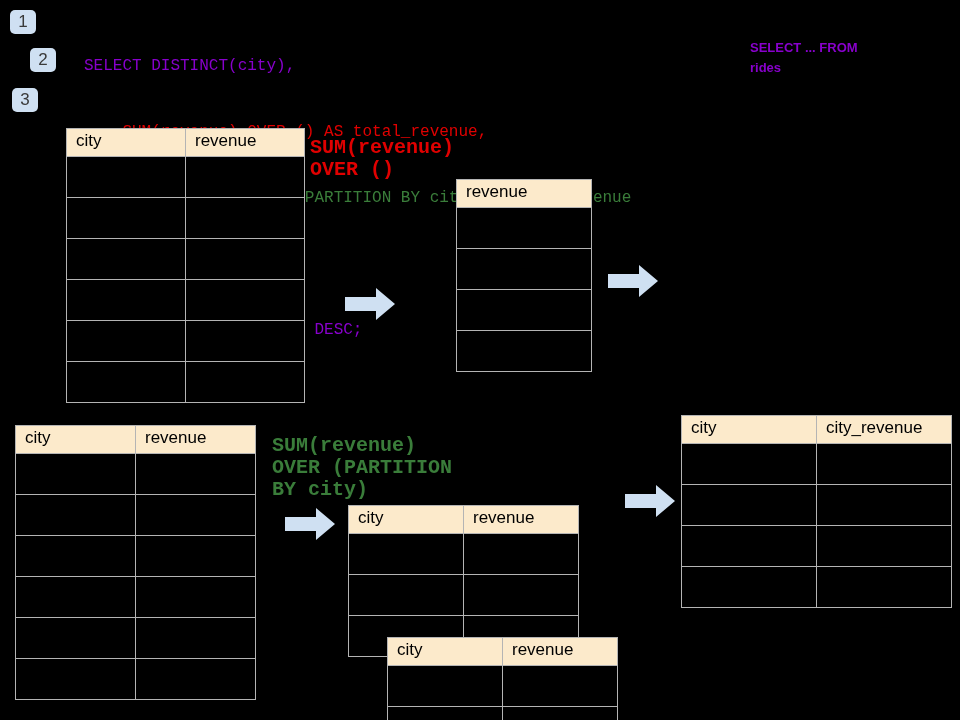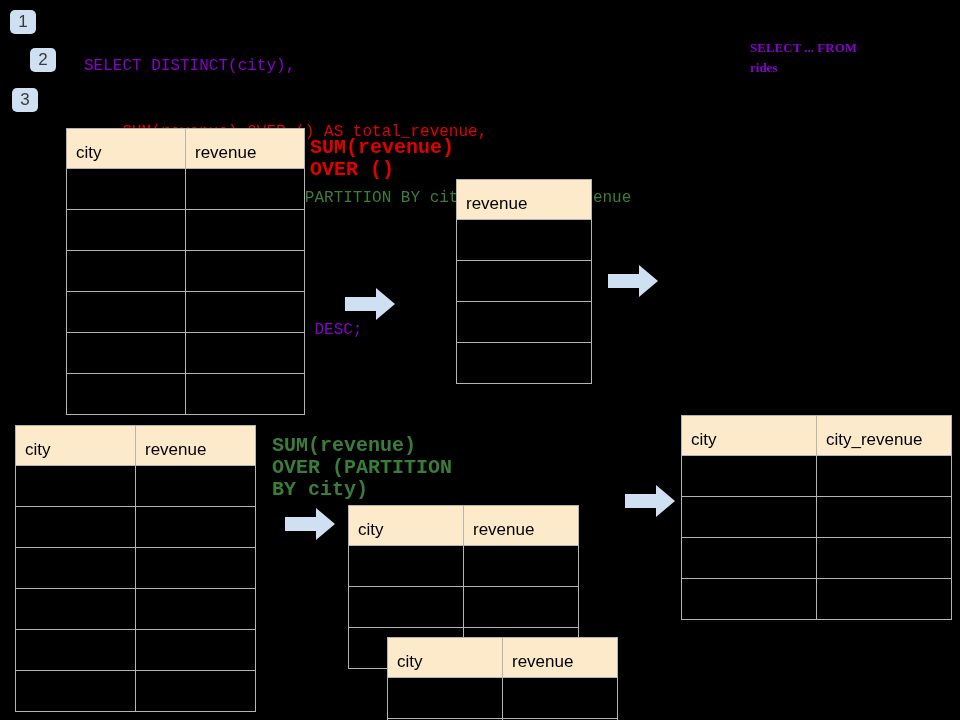--- a/index.html
+++ b/index.html
@@ -39,21 +39,21 @@
     white-space: pre;
     letter-spacing: 0px;
   }
   .sql-line { white-space: pre; }
   .c-purple { color: #8800cc; }
   .c-red    { color: #e00000; }
   .c-green  { color: #3a7d3a; }
 
   .sql-aside {
     position: absolute;
-    font-family: Liberation Serif, serif;
+    font-family: Liberation Sans, sans-serif;
     font-size: 13px;
     line-height: 20px;
     color: #8800cc;
     white-space: pre;
     font-weight: bold;
   }
 
   
   .annot {
     position: absolute;
@@ -78,21 +78,21 @@
     padding: 0;
     margin: 0;
   }
   .tbl th {
     background: #fceacb;
     color: #000000;
     font-family: "Liberation Sans", sans-serif;
     font-weight: normal;
     font-size: 17px;
     text-align: left;
-    padding: 14px 0 5px 9px;
+    padding: 1px 0 5px 9px;
     height: 28px;
     box-sizing: border-box;
   }
   .tbl td {
     background: #000000;
     height: 40px;
   }
 
   
   .arrow {

